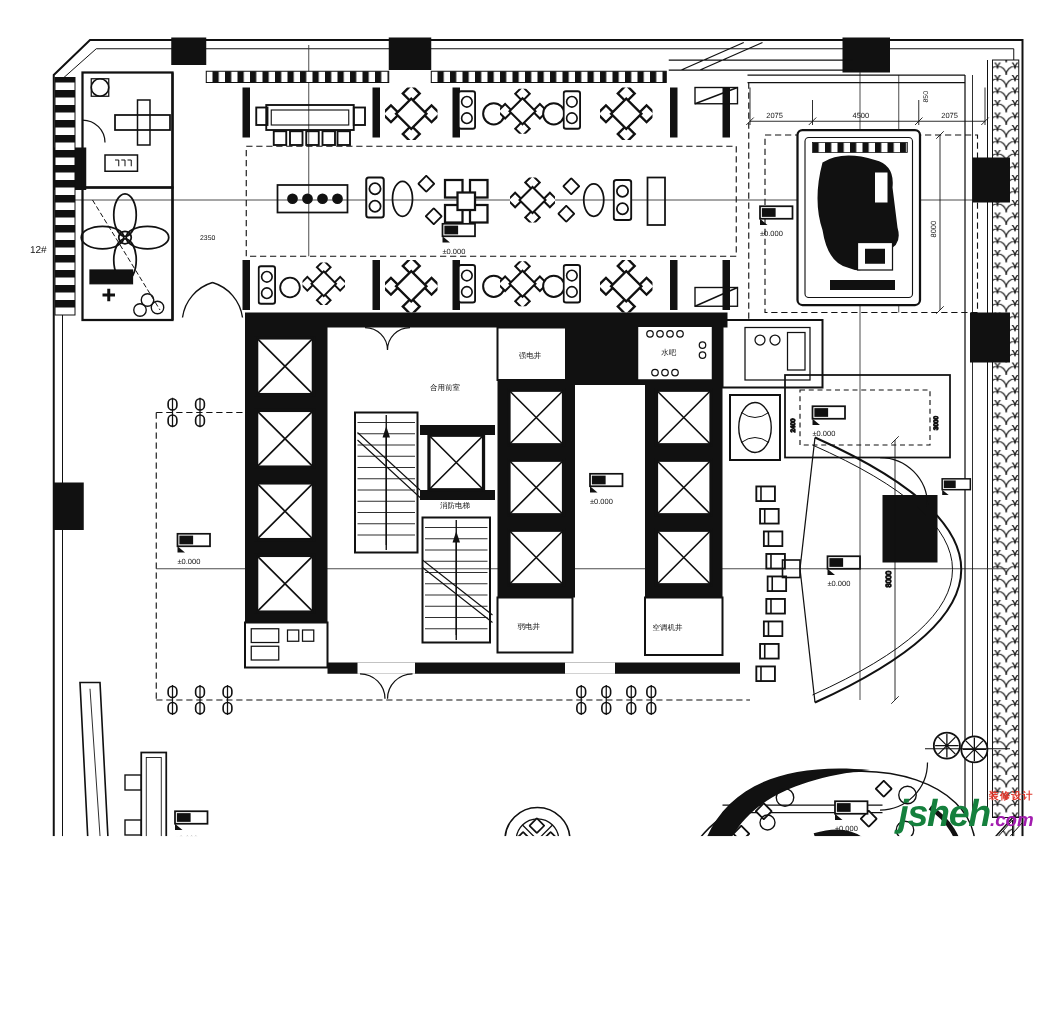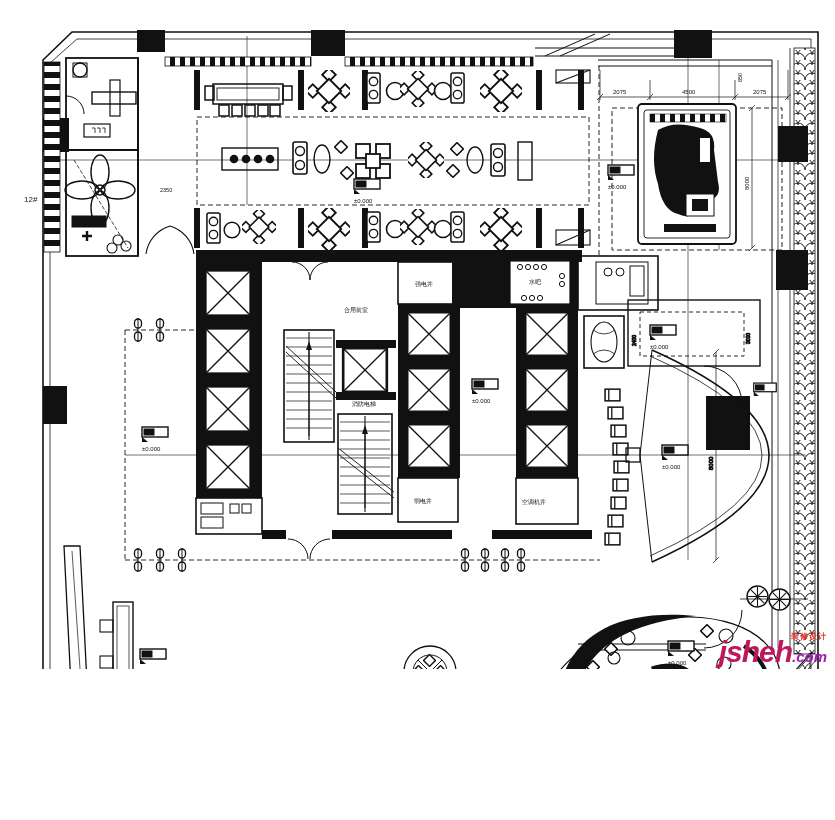--- a/index.html
+++ b/index.html
@@ -3,21 +3,21 @@
 <meta charset="utf-8">
 <style>
   html,body{margin:0;padding:0;background:#fff;}
   #stage{position:relative;width:835px;height:669px;background:#fff;overflow:hidden;
          font-family:"Liberation Sans",sans-serif;}
   #plan-svg{position:absolute;left:0;top:0;}
   svg text{font-family:"Liberation Sans","DejaVu Sans",sans-serif;fill:#111;}
   .wm{position:absolute;right:8px;bottom:2px;z-index:5;line-height:1;
       font-family:"Liberation Sans",sans-serif;font-style:italic;font-weight:bold;
       white-space:nowrap;}
-  .wm .brand{font-size:30px;color:#be185d;letter-spacing:-1px;font-style:italic;}
+  .wm .brand{font-size:30px;color:#15803d;letter-spacing:-1px;font-style:italic;}
   .wm .tld{font-size:15px;color:#a21caf;}
   .wm .tag{display:block;position:absolute;right:0;top:-4px;font-size:8px;
            font-style:normal;color:#E03A2F;letter-spacing:1px;margin-left:44px;}
 </style>
 </head>
 <body>
 
 <div id="stage">
 <svg id="plan-svg" width="835" height="820" viewBox="0 0 835 820">
 <defs>

